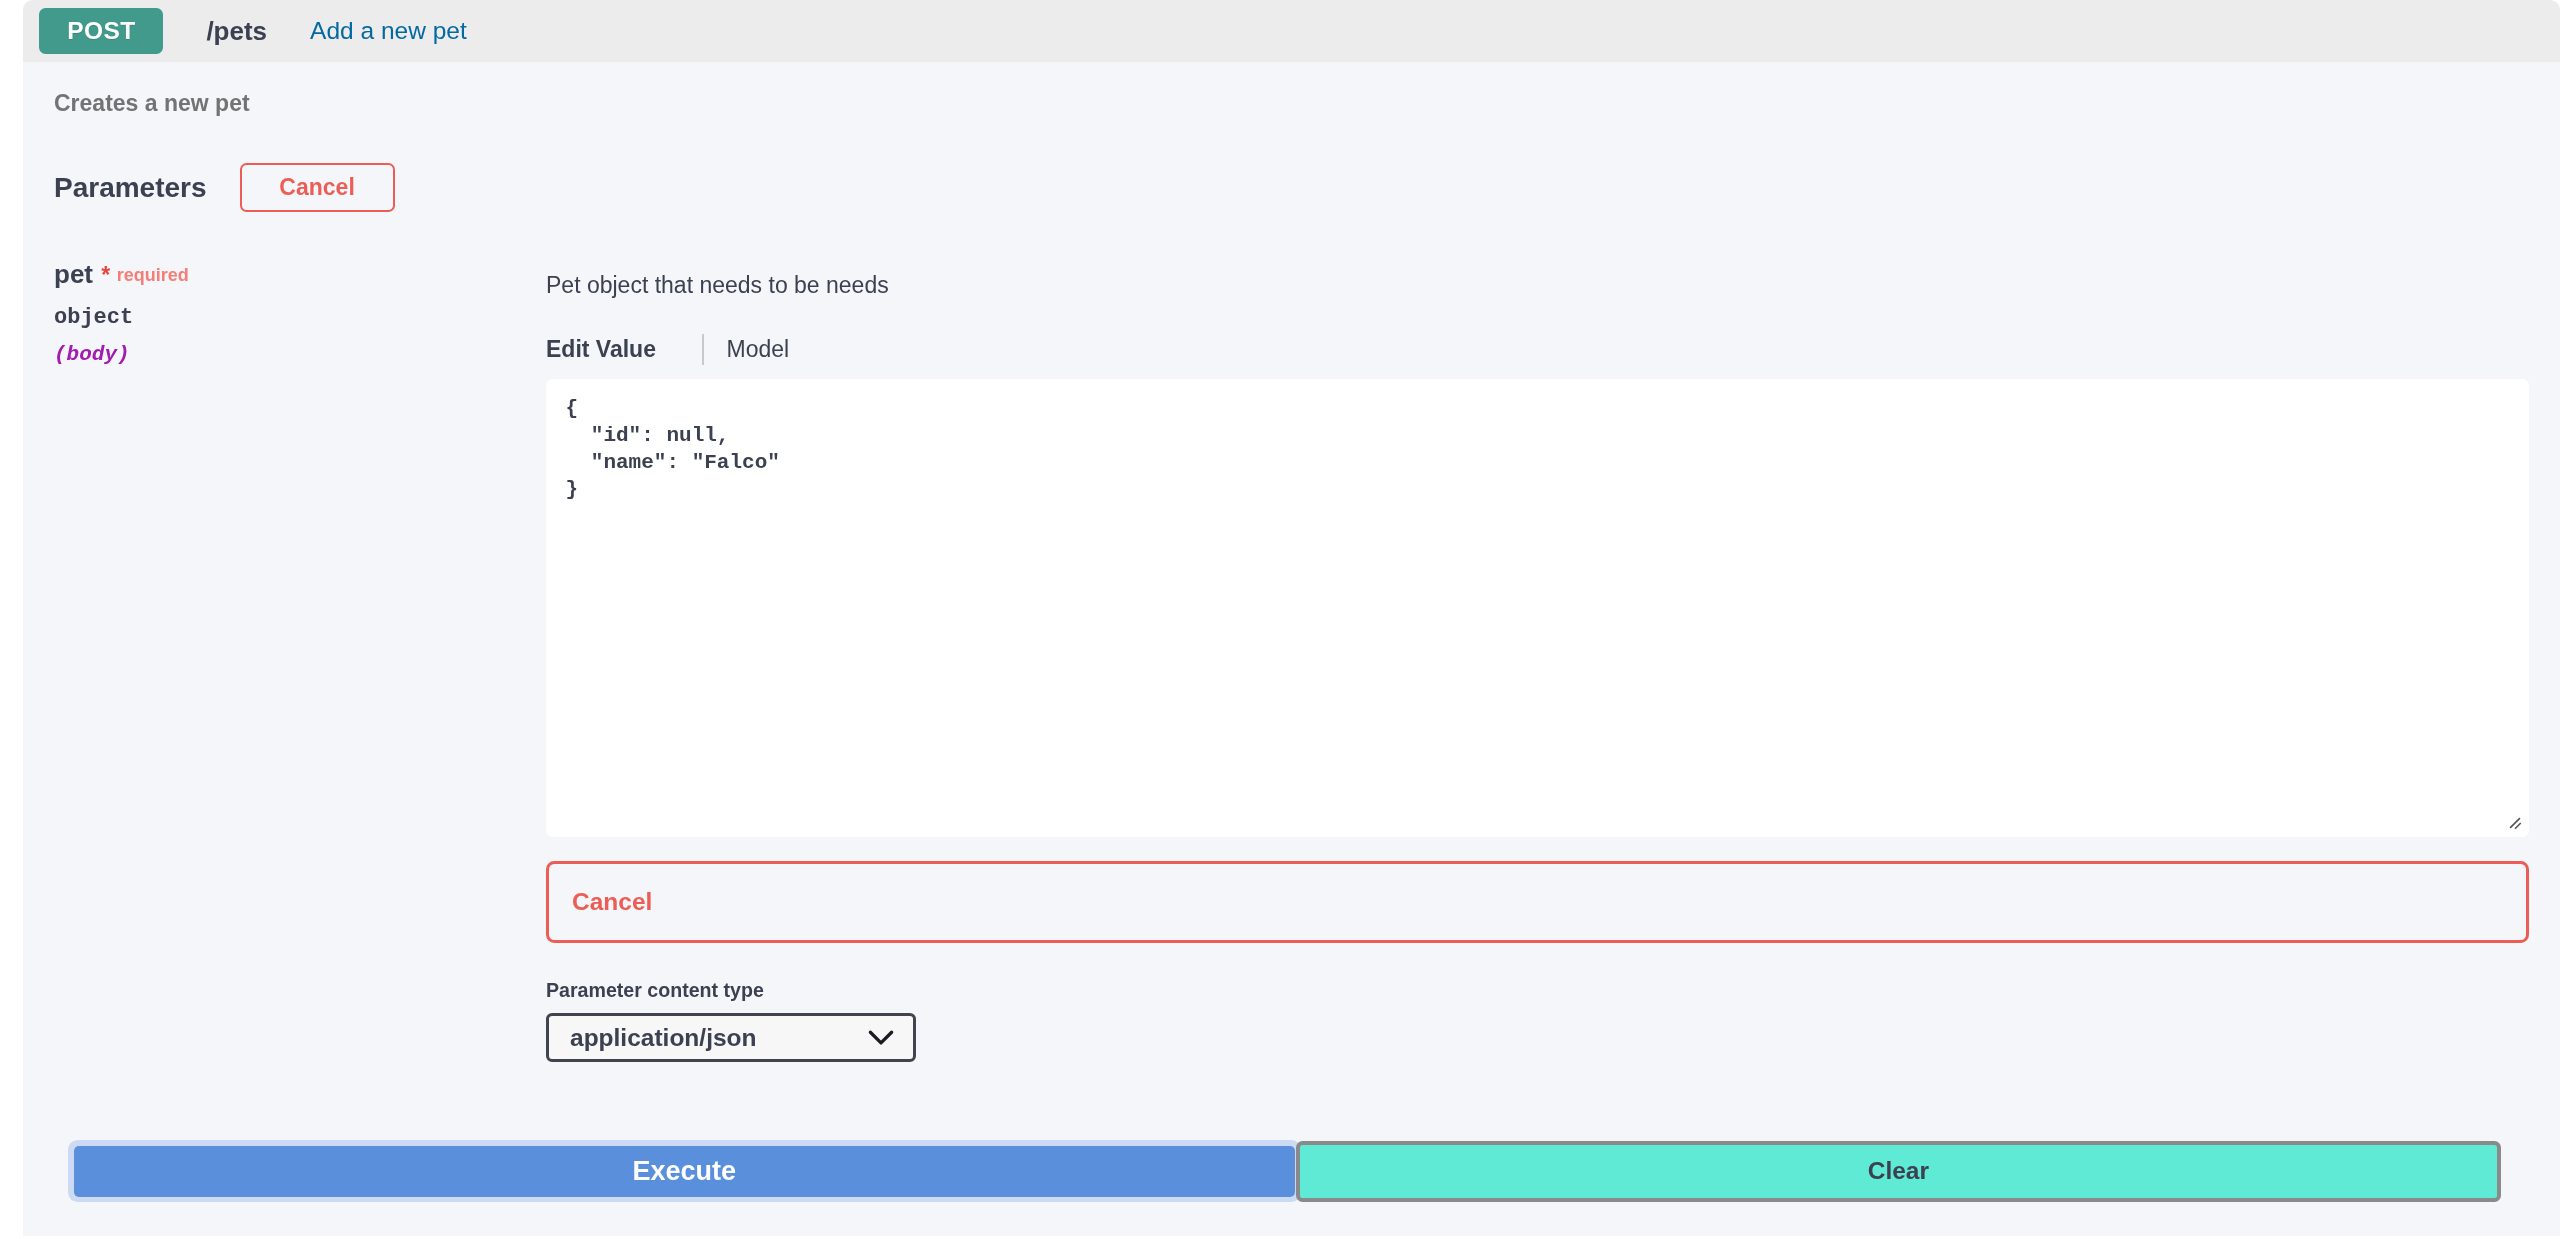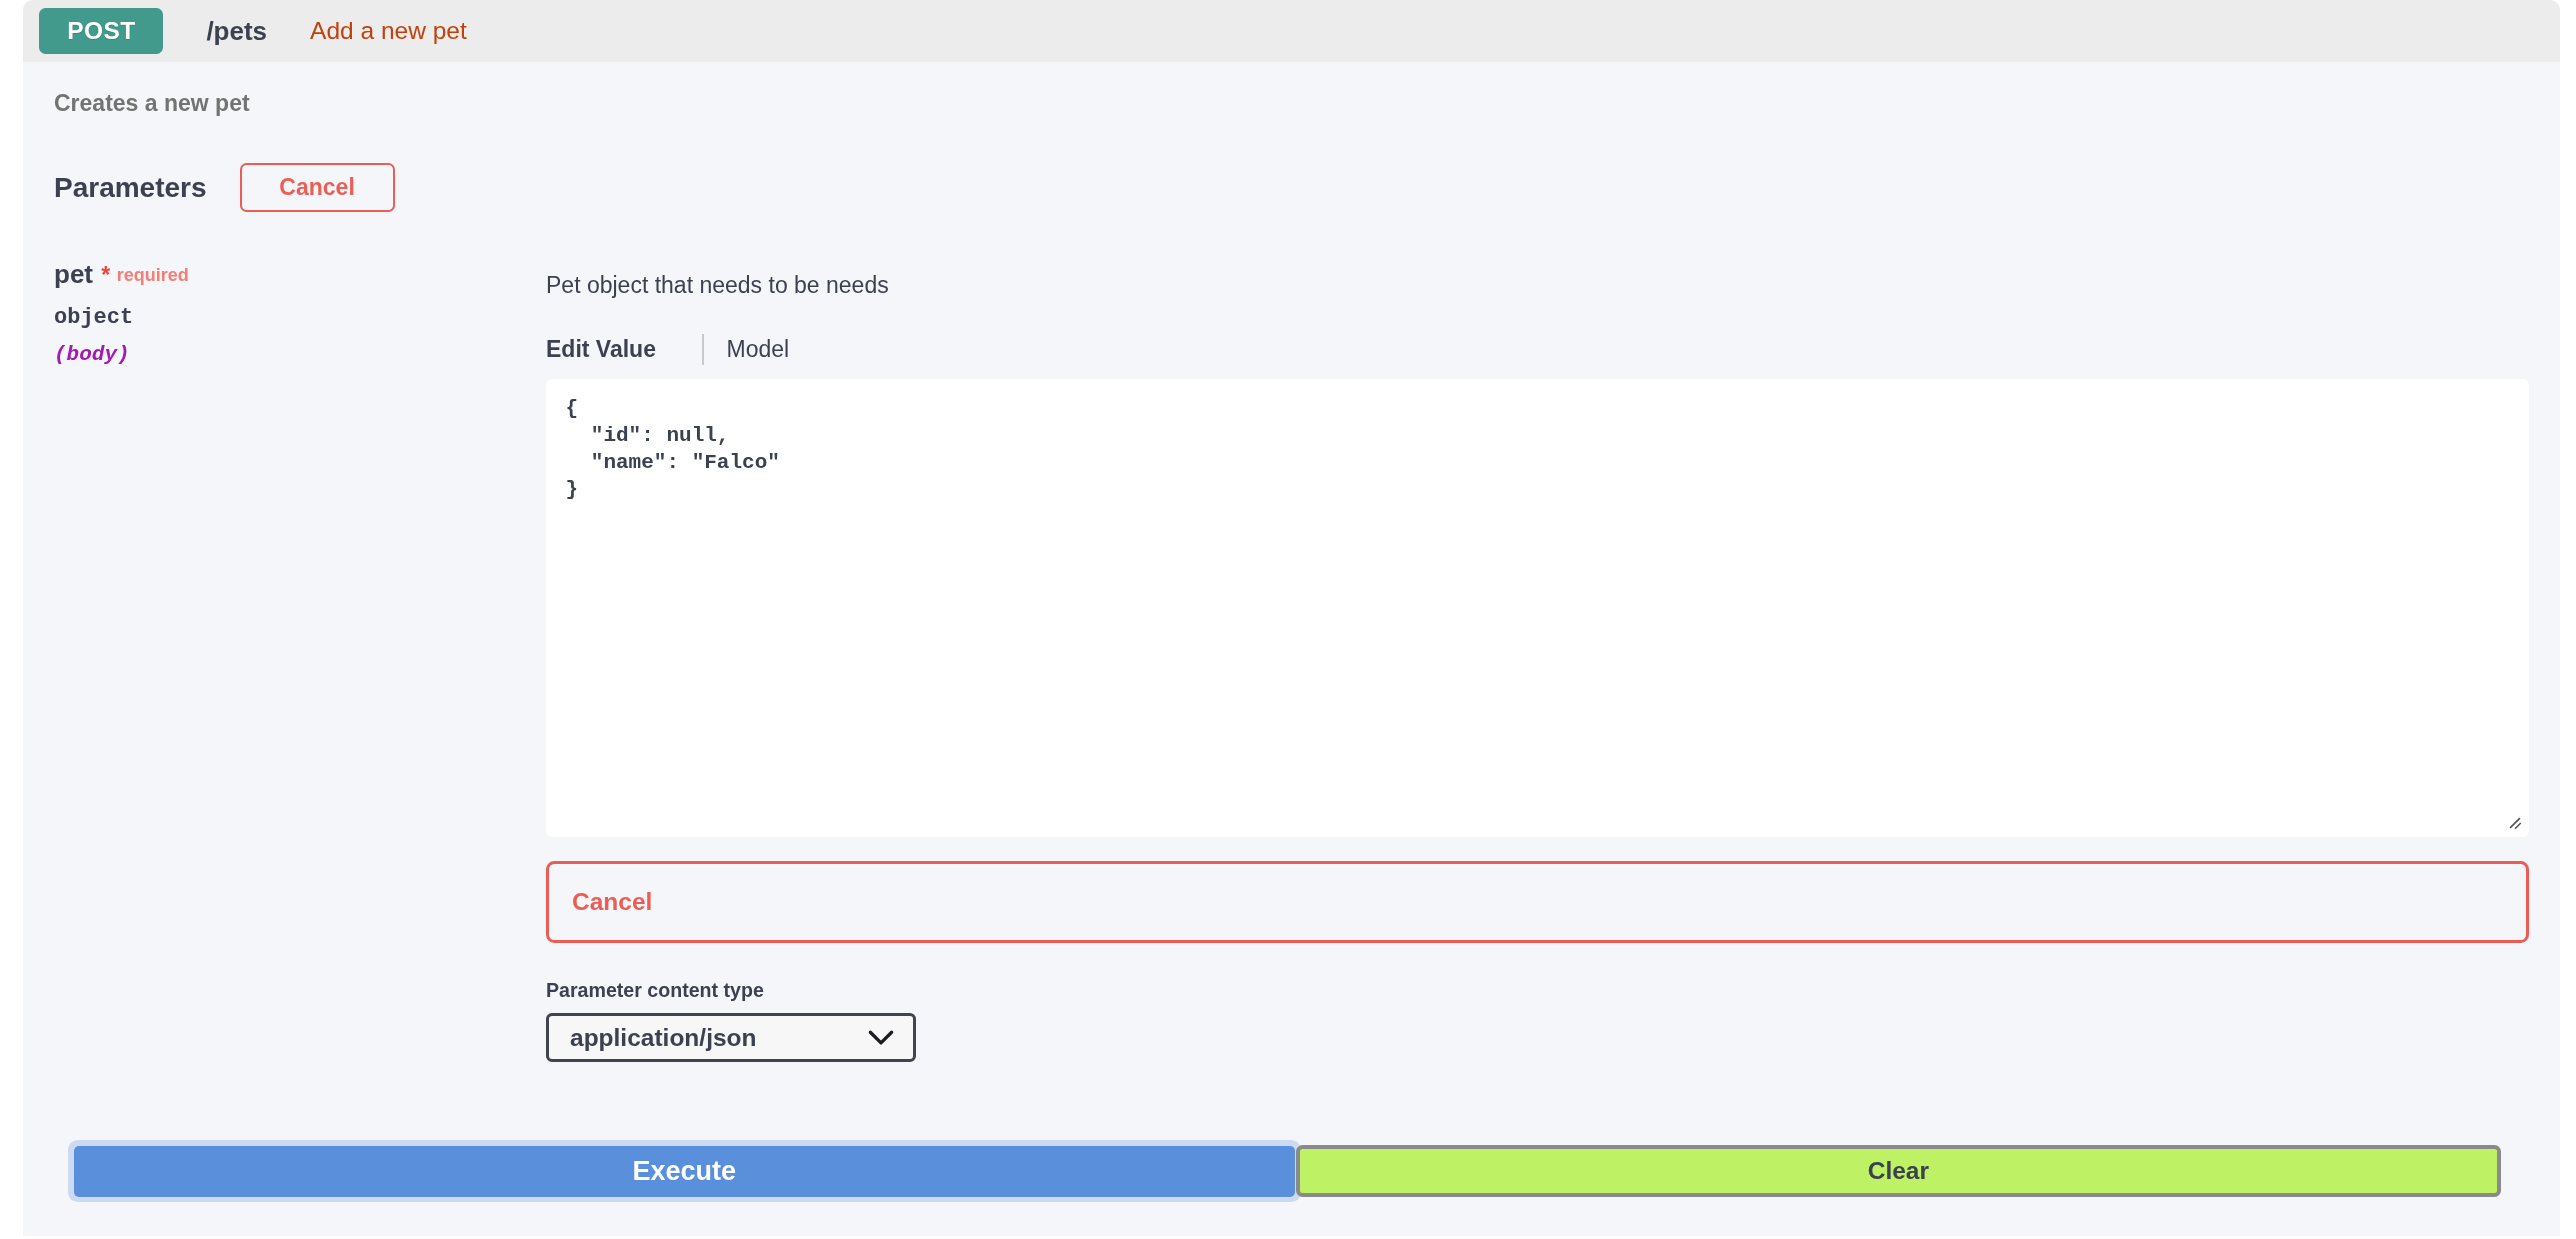--- a/index.html
+++ b/index.html
@@ -13,21 +13,21 @@
     height: 62px; background: #ececec; border-radius: 9.8px 9.8px 0 0;
     display: flex; align-items: center; padding: 0 16.4px; cursor: pointer;
   }
   .method-badge {
     background: #419a8b; color: #ffffff; font-weight: bold; font-size: 24.5px;
     width: 124px; height: 46px; border-radius: 6.5px;
     display: flex; align-items: center; justify-content: center;
     letter-spacing: 0.4px; text-shadow: 0 0.8px 0.8px rgba(0,0,0,0.1);
   }
   .endpoint-path { font-size: 26px; font-weight: bold; color: #3b4151; margin-left: 43px; }
-  .endpoint-summary { font-size: 24.5px; color: #c2410c; margin-left: 43px; }
+  .endpoint-summary { font-size: 24.5px; color: #0369a1; margin-left: 43px; }
 
   
   .opblock-body { background: #f5f6fa; height: 1174px; padding: 0 31px; position: relative; }
 
   .op-description { padding-top: 28px; font-size: 23px; color: #737373; font-weight: bold; }
 
   .params-header { margin-top: 46px; display: flex; align-items: center; height: 49px; }
   .params-title { font-size: 28px; font-weight: bold; color: #3b4151; }
   .btn-cancel-small {
     margin-left: 33px; width: 155px; height: 49px; background: transparent;
@@ -89,21 +89,21 @@
   
   .execute-row { position: absolute; left: 45px; right: 59px; top: 1078px; display: flex; align-items: center; }
   .execute-halo { flex: 1.02; background: #ccdaf3; border-radius: 9.8px; padding: 5.7px; }
   .btn-execute {
     width: 100%; height: 51px; background: #5a8fdc; border: none; border-radius: 4.9px;
     color: #ffffff; font-size: 27px; font-weight: bold;
     font-family: "Liberation Sans", sans-serif; cursor: pointer;
     display: flex; align-items: center; justify-content: center;
   }
   .btn-clear {
-    flex: 1; margin-left: -4.9px; height: 52px; background: #bef264;
+    flex: 1; margin-left: -4.9px; height: 61px; background: #5eead4;
     border: 4.1px solid #8a8a8a; border-radius: 6.5px; color: #3b4151;
     font-size: 24.5px; font-weight: bold; font-family: "Liberation Sans", sans-serif;
     cursor: pointer; display: flex; align-items: center; justify-content: center; z-index: 1;
   }
 </style>
 </head>
 <body>
 
 <div class="opblock">
 

